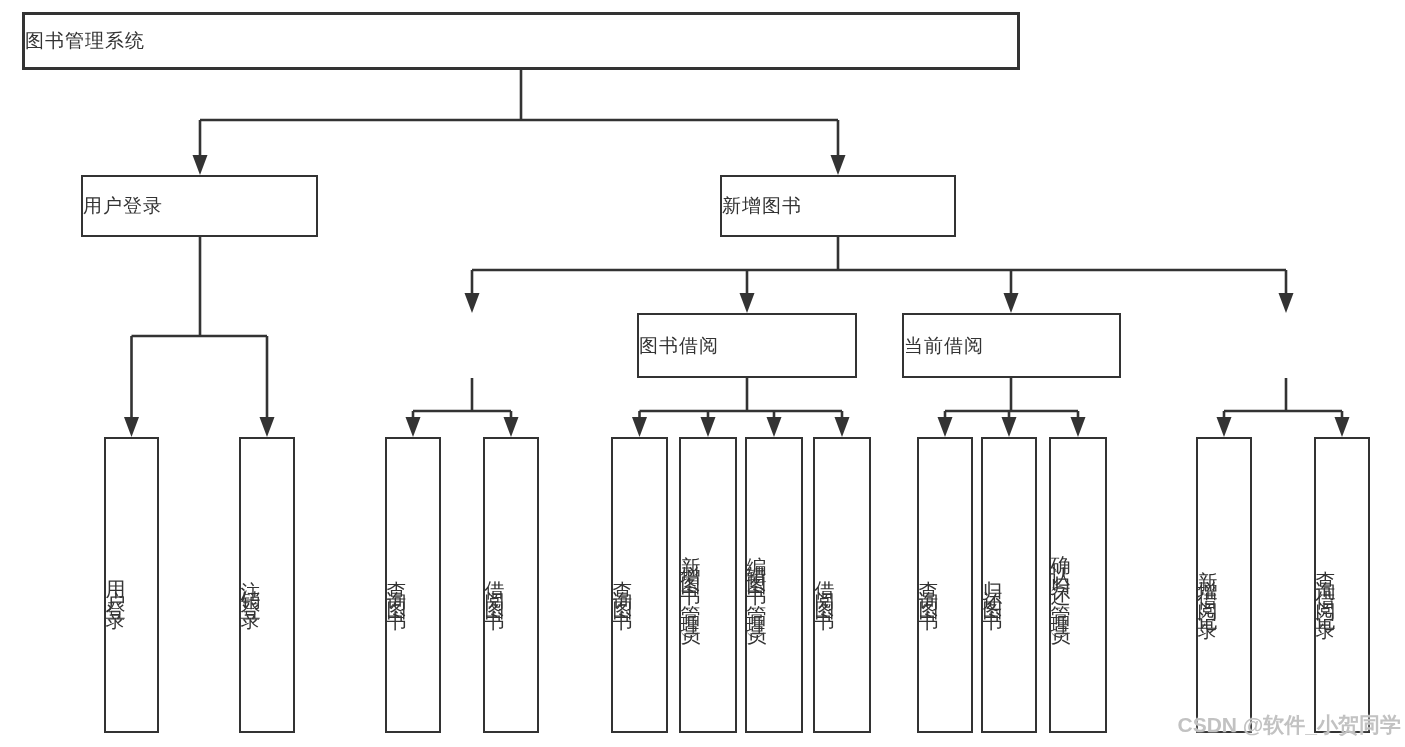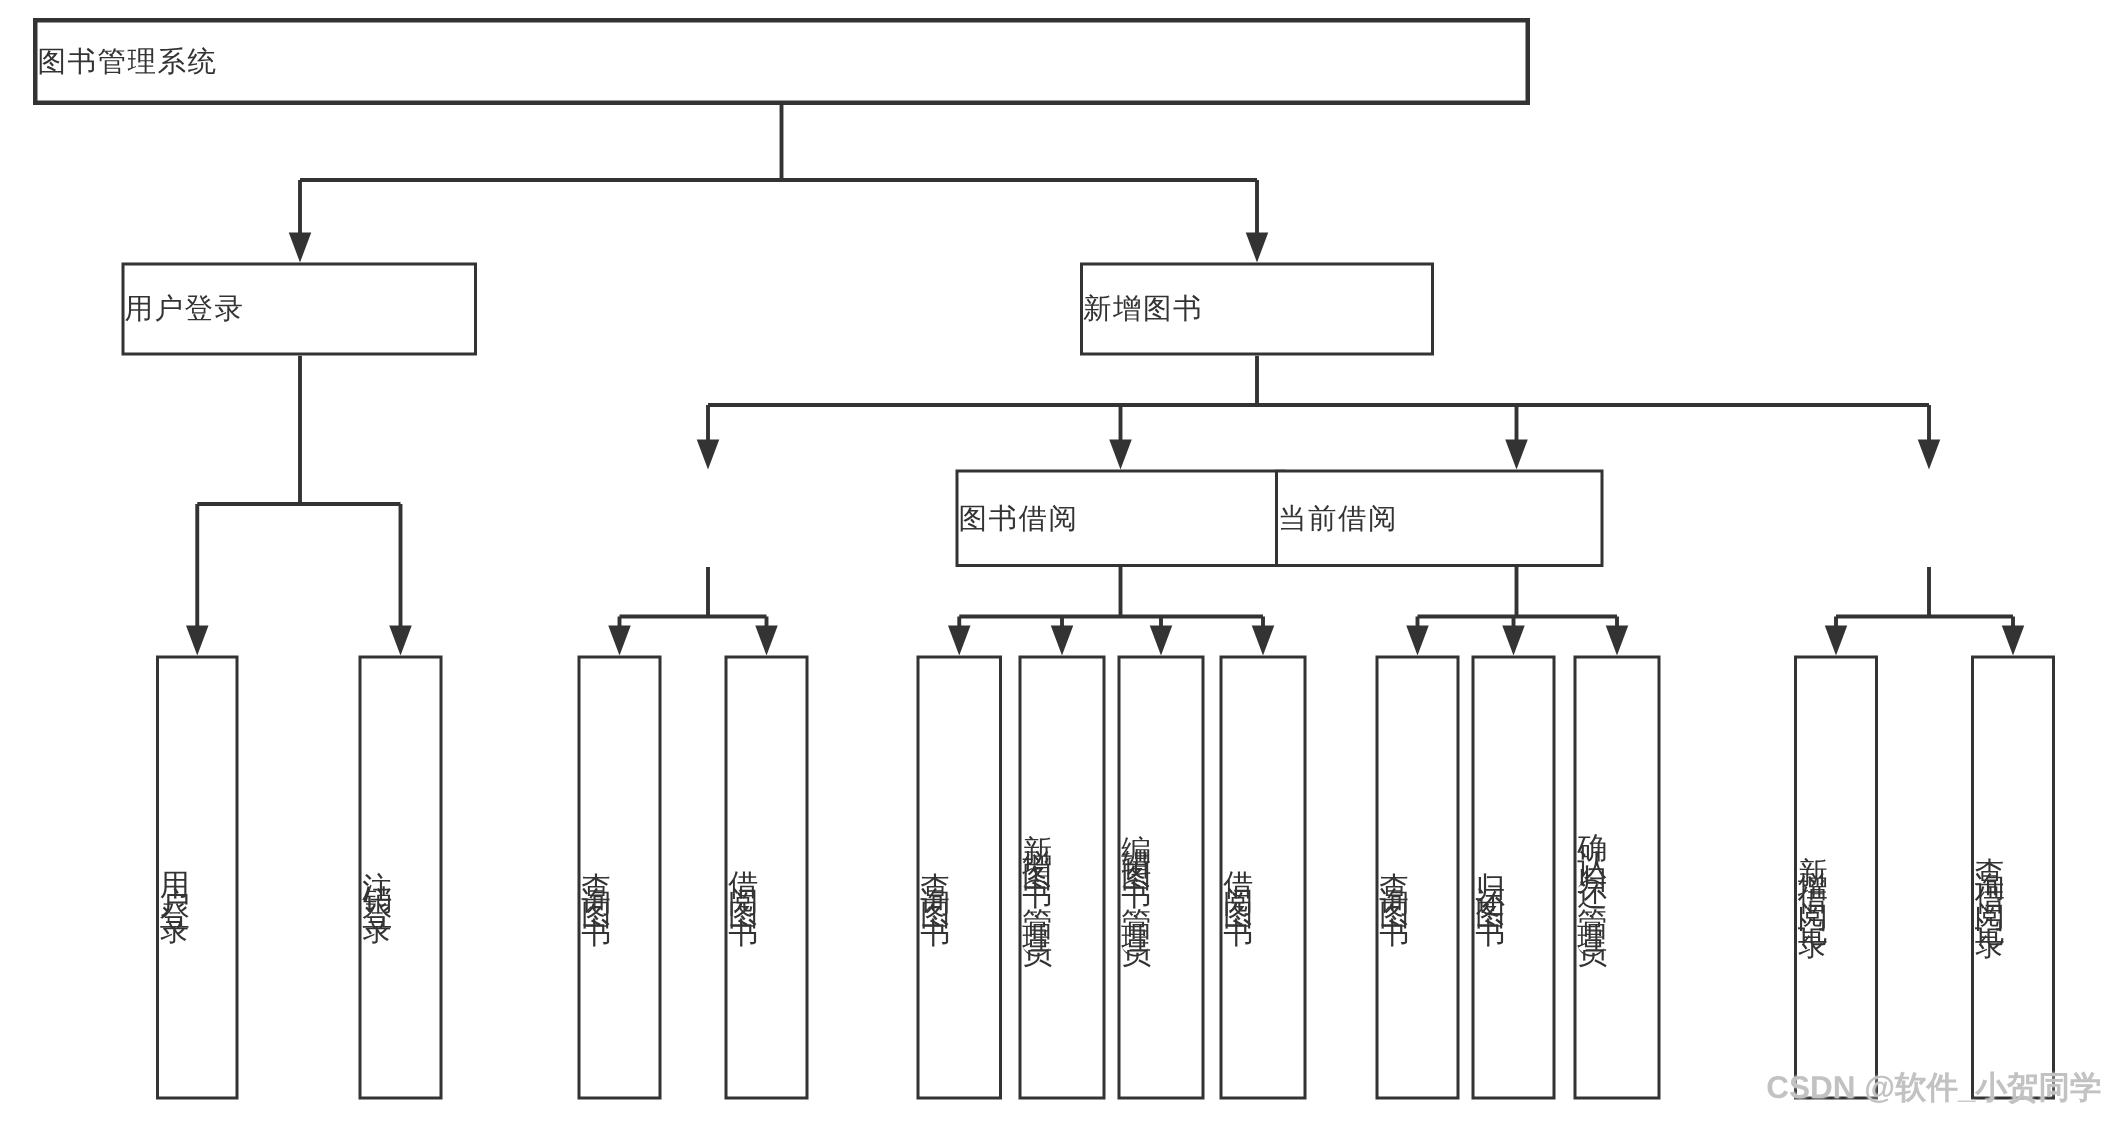--- a/index.html
+++ b/index.html
@@ -147,21 +147,21 @@
   <div class="node hbox" style="left:81px; top:175px; width:237px; height:62px;">
     <span>用户登录</span>
   </div>
   <div class="node hbox" style="left:720px; top:175px; width:236px; height:62px;">
     <span>新增图书</span>
   </div>
 
   <div class="node hbox" style="left:637px; top:313px; width:220px; height:65px;font-family:Liberation Mono, monospace;">
     <span>图书借阅</span>
   </div>
-  <div class="node hbox" style="left:850px; top:313px; width:219px; height:65px;">
+  <div class="node hbox" style="left:902px; top:313px; width:219px; height:65px;">
     <span>当前借阅</span>
   </div>
 
   <div class="node vbox" style="left:104px; top:437px; width:55px; height:296px;">
     <span>用户登录</span>
   </div>
   <div class="node vbox" style="left:239px; top:437px; width:56px; height:296px;">
     <span>注销登录</span>
   </div>
 

